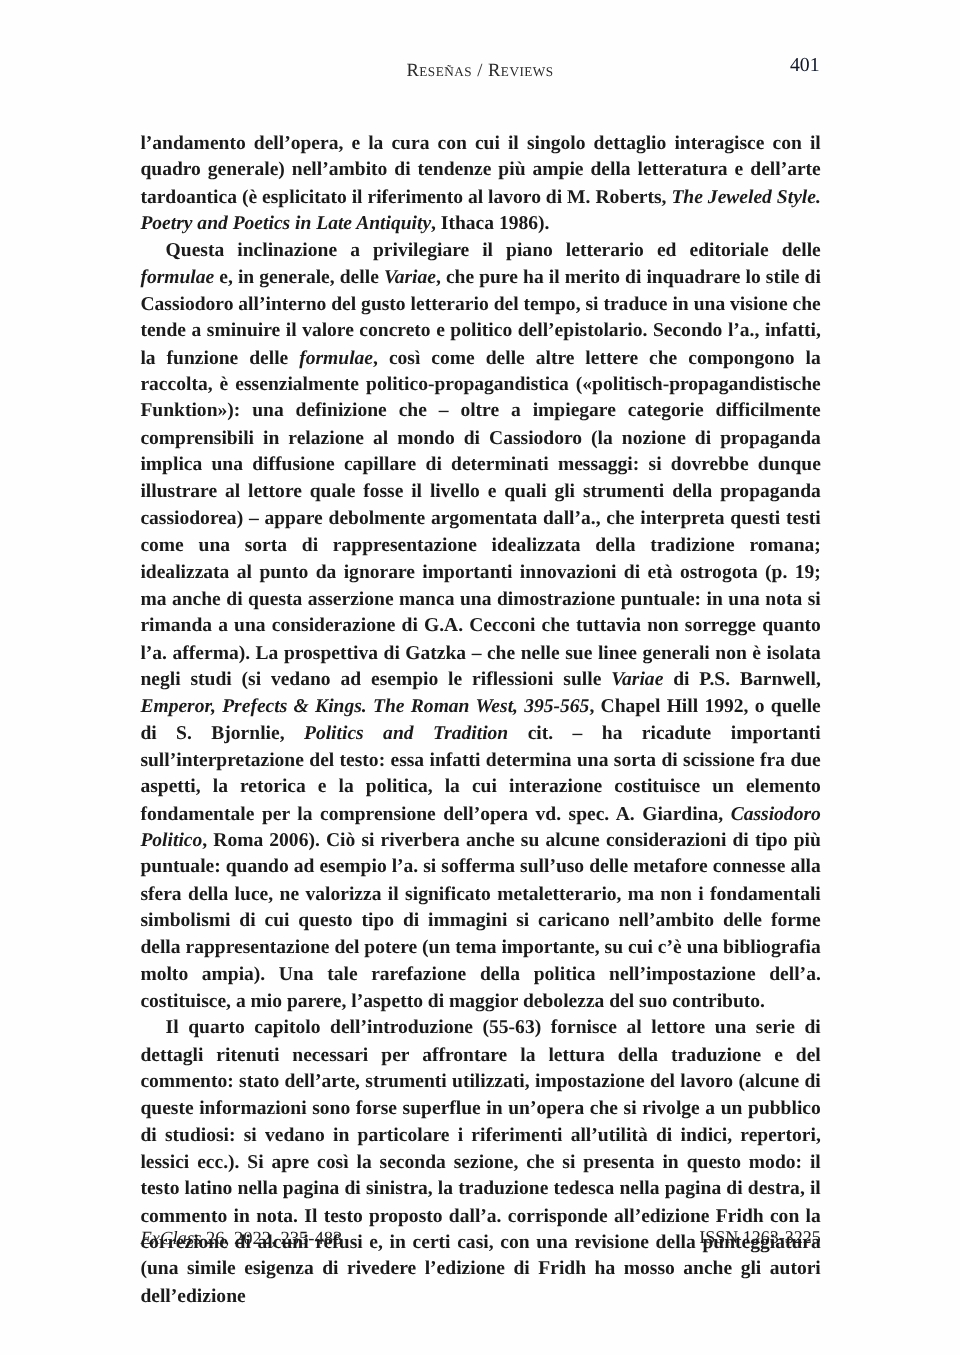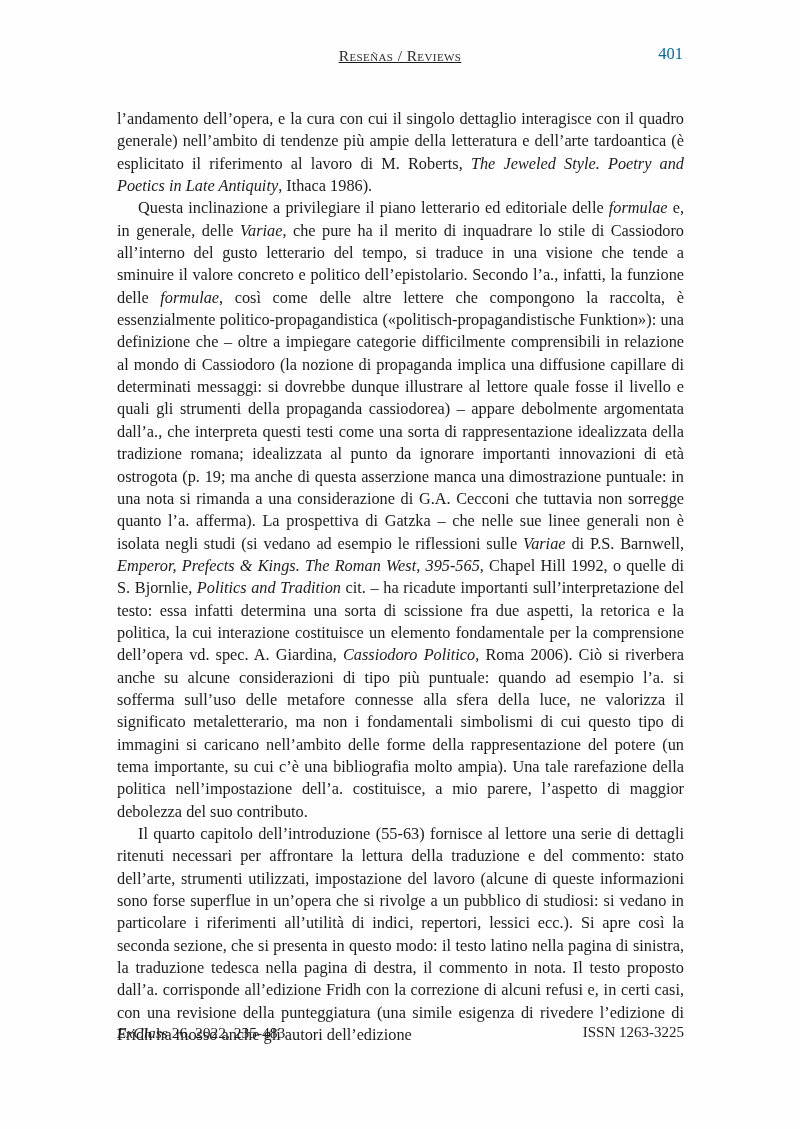--- a/index.html
+++ b/index.html
@@ -23,45 +23,45 @@
     background: #fefefe;
   }
   
   .runhead {
     position: absolute;
     left: 117px;
     top: 44px;
     width: 566px;
     height: 24px;
     display: flex;
-    align-items: center;
-    text-decoration: underline;
+    align-items: flex-end;
   }
   .runhead-title {
     flex: 1;
     text-align: center;
     font-size: 15.5px;
     font-variant: small-caps;
     letter-spacing: 0.4px;
     color: #2a2a2a;
     white-space: nowrap;
   }
   .runhead-folio {
     position: absolute;
     right: 0;
     top: 0;
     font-size: 16.5px;
-    color: #0369a1;
+    color: #0f172a;
   }
   
   .textblock {
     position: absolute;
     left: 117px;
     top: 108px;
     width: 567px;
+    font-weight: bold;
   }
   .para {
     margin: 0;
     font-size: 16.3px;
     line-height: 22.35px;
     text-align: justify;
     text-justify: inter-word;
     color: #1b1b1b;
     hyphens: none;
   }

